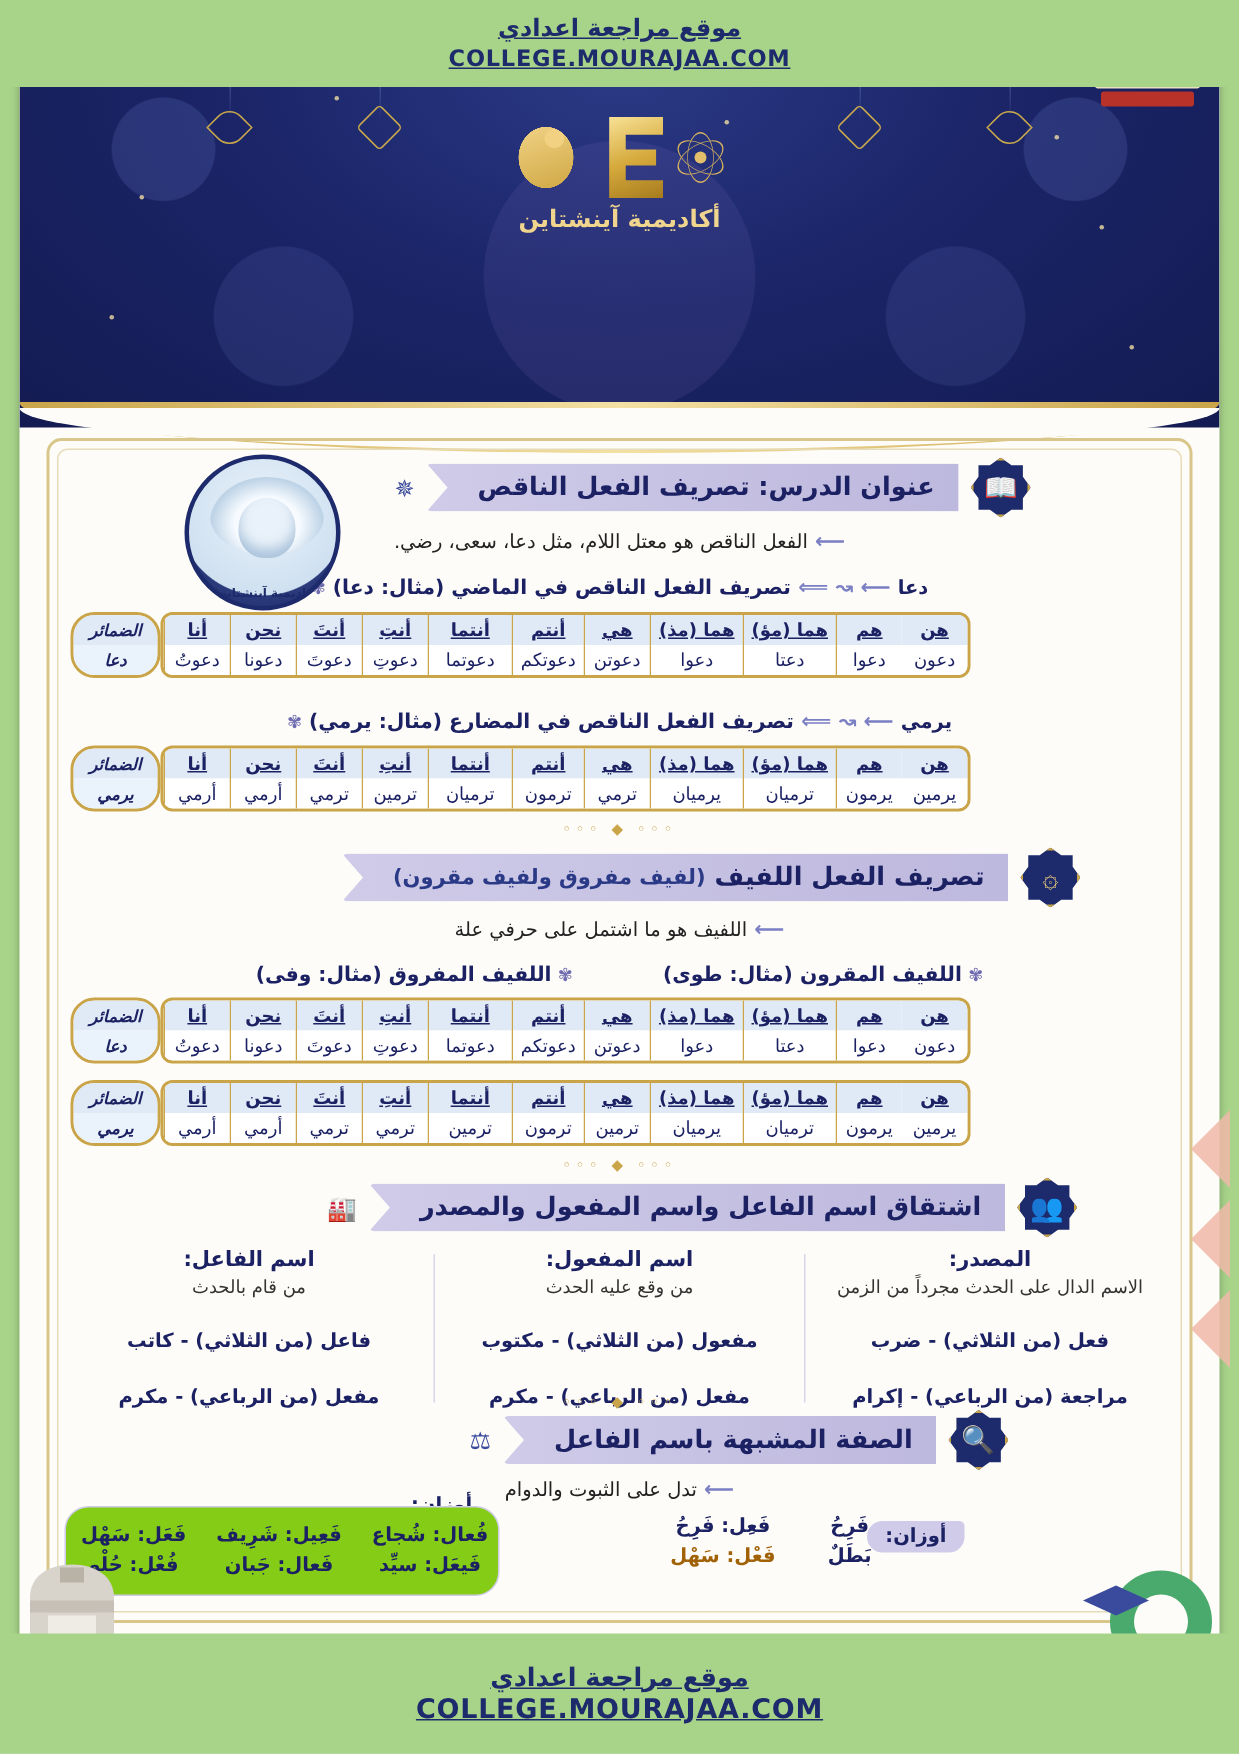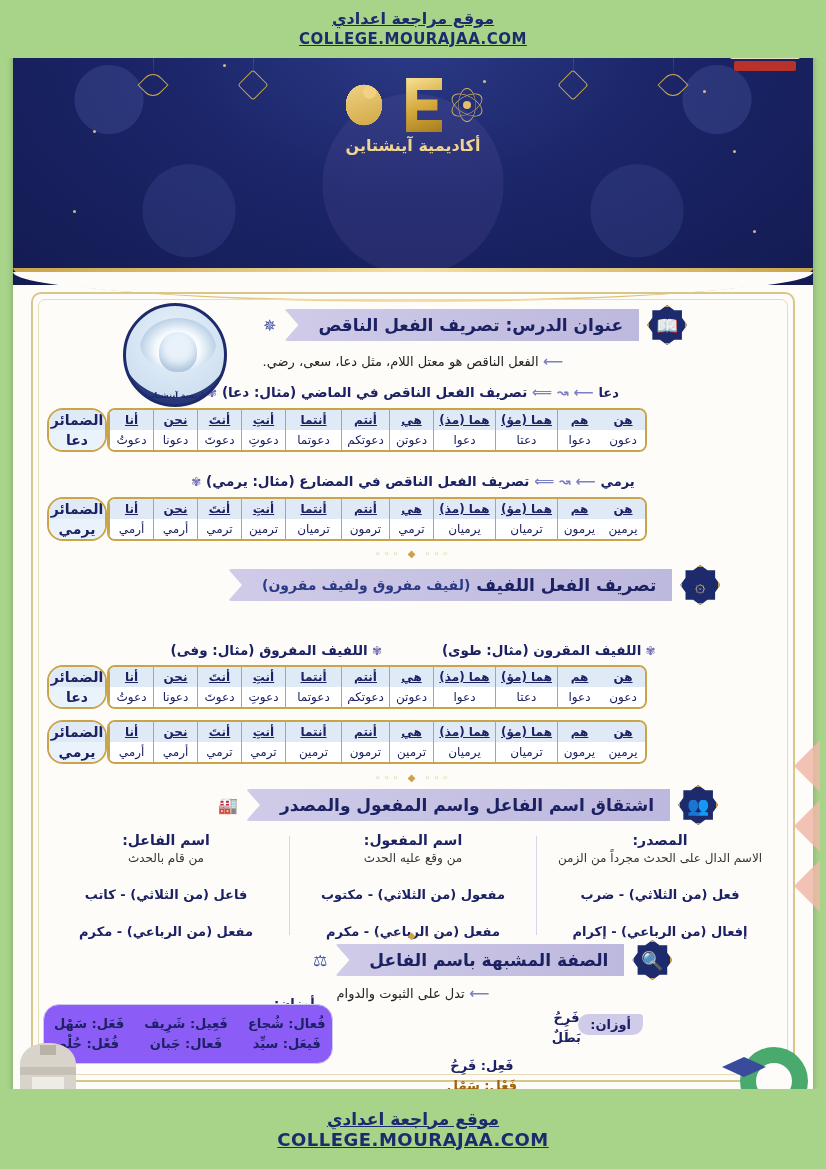--- a/index.html
+++ b/index.html
@@ -236,21 +236,21 @@
   }
   .tbl .col .h { background: #dfeaf6; color: #1b2163; font-weight: bold; text-decoration: underline; }
   .tbl .col .c { background: #fff; color: #1b2163; }
   .tbl .pro {
     border: 2px solid #c9a449; border-radius: 16px; overflow: hidden;
     display: flex; flex-direction: column; margin-left: 4px;
     flex: none;
   }
   .tbl .pro .h, .tbl .pro .c {
     display: flex; align-items: center; justify-content: center;
-    height: 21px; font-size: 14px; font-weight: bold; width: 56px;
+    height: 21px; font-size: 11px; font-weight: bold; width: 56px; font-style: italic;
   }
   .tbl .pro .h { background: #dfeaf6; color: #1b2163; }
   .tbl .pro .c { background: #eaf3fb; color: #1b2163; }
   .tbl .body {
     border: 2px solid #c9a449; border-radius: 8px; overflow: hidden;
     display: flex; flex-direction: row-reverse;
   }
 
   
   .deriv { position: absolute; width: 100%; display: flex; flex-direction: row; }
@@ -258,21 +258,21 @@
     flex: 1; text-align: center; position: relative;
   }
   .deriv .dcol h4 { font-size: 14px; color: #1b2163; font-weight: bold; }
   .deriv .dcol p.def { font-size: 12px; color: #333; margin-top: 3px; }
   .deriv .dcol p.ex  { font-size: 13px; color: #1b2163; margin-top: 22px; font-weight: bold; }
   .vdiv { width: 1px; background: #d8d4ea; margin: 4px 0; }
 
   
   .awz {
     position: absolute; border: 1.5px solid #cfcbe8; border-radius: 16px;
-    background: #8b5cf6; display: flex; flex-direction: row-reverse;
+    background: #84cc16; display: flex; flex-direction: row-reverse;
     align-items: center; padding: 6px 10px; gap: 10px;
   }
   .awz .g { text-align: center; }
   .awz .g div { font-size: 13px; color: #1b2163; font-weight: bold; line-height: 1.55; white-space: nowrap; }
   .awz .sep { width: 1px; align-self: stretch; background: #d8d4ea; }
   .awzlabel {
     position: absolute;
     background: #cfcbe8; color: #1b2163; font-weight: bold; font-size: 13px;
     padding: 3px 12px; border-radius: 12px 4px 12px 12px;
   }
@@ -534,20 +534,24 @@
     <div class="divider" style="top:528px;">◦◦◦ ◆ ◦◦◦</div>
 
     <div class="sec" style="top:548px; left:215px;">
       <div class="medal">۞</div>
       <div class="ribbon">
         <span>تصريف الفعل اللفيف</span>
         <span class="sub">(لفيف مفروق ولفيف مقرون)</span>
       </div>
     </div>
 
+    <div class="line" style="top:592px;">
+      <span class="arrowL">⟵</span>
+      <span style="font-weight:normal;font-size:13px;color:#222">اللفيف هو ما اشتمل على حرفي علة</span>
+    </div>
 
     <div class="line" style="top:622px; display:flex; justify-content:center; gap:60px;">
       <span><span class="flower">✾ </span><span>اللفيف المقرون (مثال: طوى)</span></span>
       <span><span class="flower">✾ </span><span>اللفيف المفروق (مثال: وفى)</span></span>
     </div>
 
     <div class="tbl" style="top:645px; left:30px; width:640px;">
       <div class="pro">
         <div class="h">الضمائر</div>
         <div class="c">دعا</div>
@@ -661,21 +665,21 @@
           <span>اشتقاق اسم الفاعل واسم المفعول والمصدر</span>
         </div>
       <div class="deco">🏭</div>
     </div>
 
     <div class="deriv" style="top:812px; left:0; padding:0 30px;">
       <div class="dcol">
         <h4>المصدر:</h4>
         <p class="def">الاسم الدال على الحدث مجرداً من الزمن</p>
         <p class="ex">فعل (من الثلاثي) - ضرب</p>
-        <p class="ex">إفعال (من الرباعي) - إكرام</p>
+        <p class="ex">مراجعة (من الرباعي) - إكرام</p>
       </div>
       <div class="vdiv"></div>
       <div class="dcol">
         <h4>اسم المفعول:</h4>
         <p class="def">من وقع عليه الحدث</p>
         <p class="ex">مفعول (من الثلاثي) - مكتوب</p>
         <p class="ex">مفعل (من الرباعي) - مكرم</p>
       </div>
       <div class="vdiv"></div>
       <div class="dcol">
@@ -699,21 +703,21 @@
     <div class="line" style="top:965px;">
       <span class="arrowL">⟵</span>
       <span style="font-weight:normal;font-size:13px;color:#222">تدل على الثبوت والدوام</span>
     </div>
 
     <div class="awzlabel" style="top:994px; right:170px;">أوزان:</div>
     <div style="position:absolute; top:988px; right:232px; text-align:center;">
       <div style="font-size:13px;font-weight:bold;color:#1b2163;line-height:1.55">فَرِحُ</div>
       <div style="font-size:13px;font-weight:bold;color:#1b2163;line-height:1.55">بَطَلٌ</div>
     </div>
-    <div style="position:absolute; top:988px; right:296px; text-align:center;margin-top:48px;">
+    <div style="position:absolute; top:988px; right:296px; text-align:center;">
       <div style="font-size:13px;font-weight:bold;color:#1b2163;line-height:1.55">فَعِل: فَرِحُ</div>
       <div style="font-size:13px;font-weight:bold;color:#a16207;line-height:1.55">فَعْل: سَهْل</div>
     </div>
 
     <div class="awzttl" style="top:976px; left:255px;">أوزان:</div>
     <div class="awz" style="top:984px; left:30px; width:290px; height:60px;">
       <div class="g">
         <div>فَعَل: سَهْل</div>
         <div>فُعْل: حُلْو</div>
       </div>

